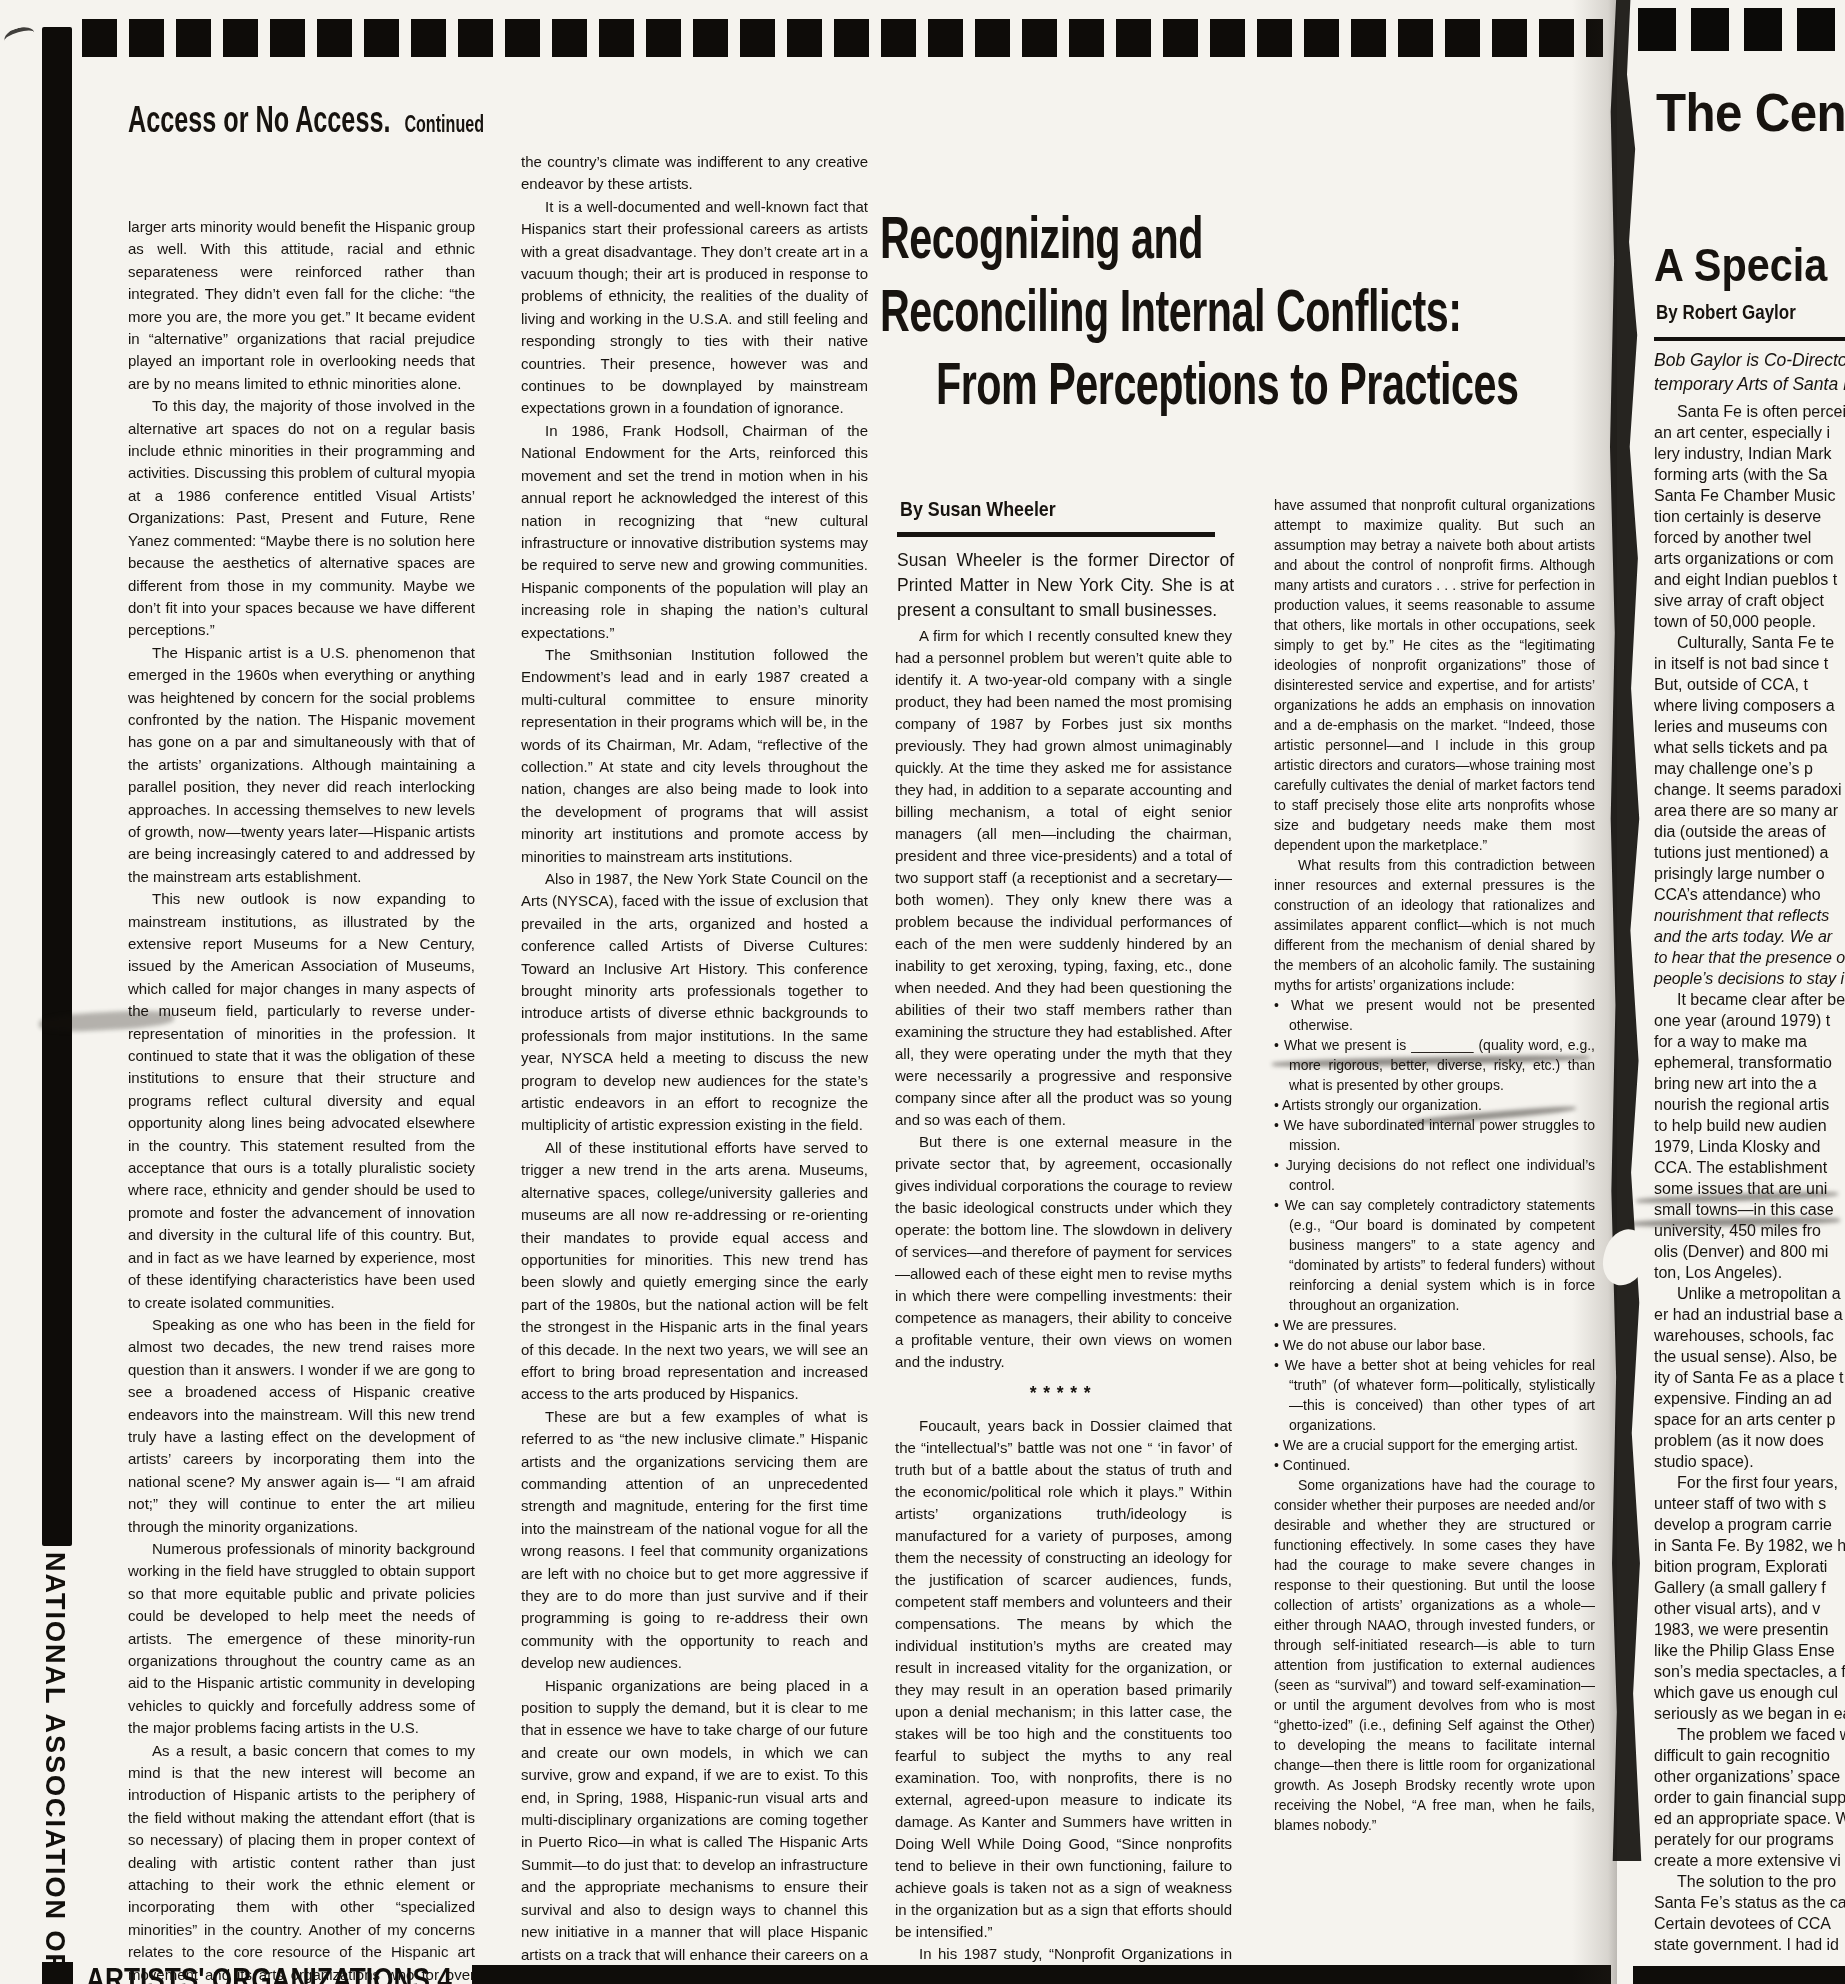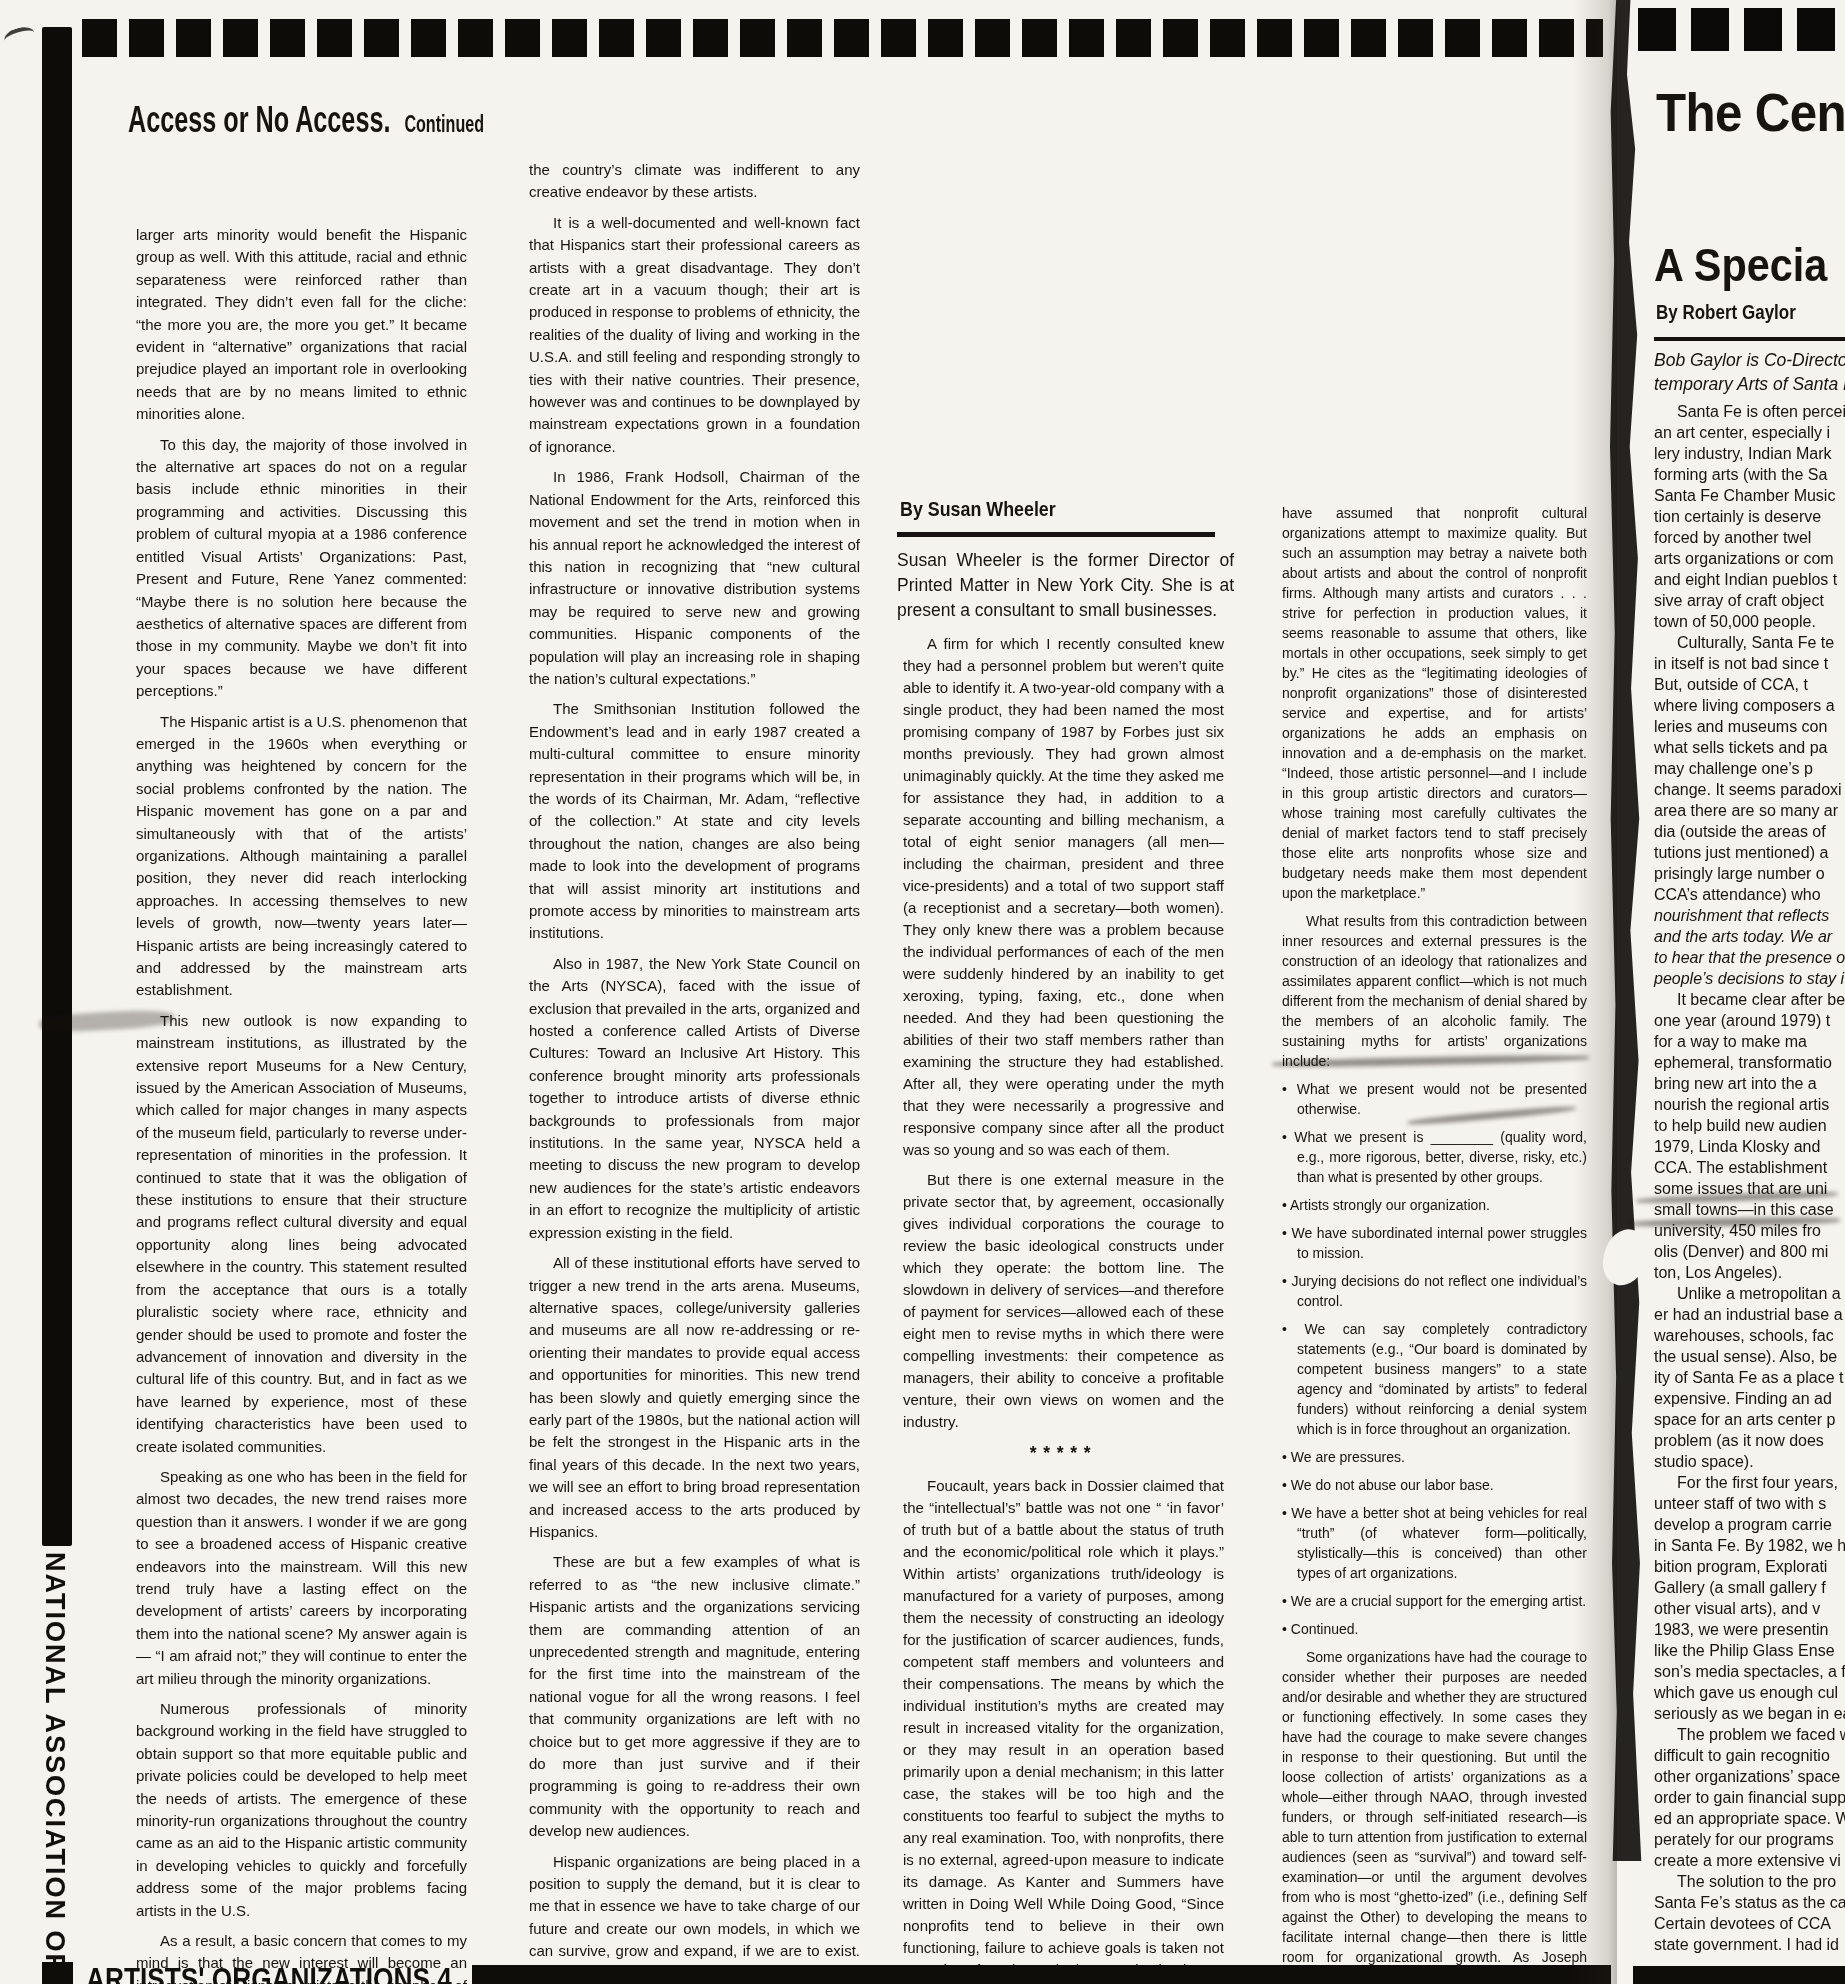--- a/index.html
+++ b/index.html
@@ -40,21 +40,21 @@
   .sm4{left:1636px;top:1194px;width:202px;height:6.7px;transform:rotate(-2deg);}
   .sm5{left:1631px;top:1218px;width:209px;height:8px;transform:rotate(-1deg);}
 
   
   .section-head{position:absolute;left:128px;top:99px;margin:0;font-size:36px;font-weight:700;
                 white-space:nowrap;transform:scaleX(.70);transform-origin:0 0;}
   .section-head .cont{font-size:23px;margin-left:20px;}
 
   
   .col{position:absolute;text-align:justify;}
-  .bp{margin:8px;}
+  .bp{margin:0;}
   .bp.indent{text-indent:24px;}
   .bp.bullet{padding-left:15px;text-indent:-15px;}
   .bp.stars{text-align:center;font-weight:700;letter-spacing:6.7px;font-size:17.5px;margin:9.4px 0 10.8px 0;text-indent:0;}
   .col1{left:128px;top:216px;width:347px;font-size:15px;line-height:22.4px;}
   .col2{left:521px;top:151px;width:347px;font-size:15px;line-height:22.4px;}
   .col3{left:895px;top:625px;width:337px;font-size:15px;line-height:22px;}
   .col4{left:1274px;top:495px;width:321px;font-size:14px;line-height:20px;}
 
   
   .art-headline{position:absolute;left:880px;top:202px;width:769px;}
@@ -107,20 +107,25 @@
       <p class="bp flush">the country’s climate was indifferent to any creative endeavor by these artists.</p>
       <p class="bp indent">It is a well-documented and well-known fact that Hispanics start their professional careers as artists with a great disadvantage. They don’t create art in a vacuum though; their art is produced in response to problems of ethnicity, the realities of the duality of living and working in the U.S.A. and still feeling and responding strongly to ties with their native countries. Their presence, however was and continues to be downplayed by mainstream expectations grown in a foundation of ignorance.</p>
       <p class="bp indent">In 1986, Frank Hodsoll, Chairman of the National Endowment for the Arts, reinforced this movement and set the trend in motion when in his annual report he acknowledged the interest of this nation in recognizing that “new cultural infrastructure or innovative distribution systems may be required to serve new and growing communities. Hispanic components of the population will play an increasing role in shaping the nation’s cultural expectations.”</p>
       <p class="bp indent">The Smithsonian Institution followed the Endowment’s lead and in early 1987 created a multi-cultural committee to ensure minority representation in their programs which will be, in the words of its Chairman, Mr. Adam, “reflective of the collection.” At state and city levels throughout the nation, changes are also being made to look into the development of programs that will assist minority art institutions and promote access by minorities to mainstream arts institutions.</p>
       <p class="bp indent">Also in 1987, the New York State Council on the Arts (NYSCA), faced with the issue of exclusion that prevailed in the arts, organized and hosted a conference called Artists of Diverse Cultures: Toward an Inclusive Art History. This conference brought minority arts professionals together to introduce artists of diverse ethnic backgrounds to professionals from major institutions. In the same year, NYSCA held a meeting to discuss the new program to develop new audiences for the state’s artistic endeavors in an effort to recognize the multiplicity of artistic expression existing in the field.</p>
       <p class="bp indent">All of these institutional efforts have served to trigger a new trend in the arts arena. Museums, alternative spaces, college/university galleries and museums are all now re-addressing or re-orienting their mandates to provide equal access and opportunities for minorities. This new trend has been slowly and quietly emerging since the early part of the 1980s, but the national action will be felt the strongest in the Hispanic arts in the final years of this decade. In the next two years, we will see an effort to bring broad representation and increased access to the arts produced by Hispanics.</p>
       <p class="bp indent">These are but a few examples of what is referred to as “the new inclusive climate.” Hispanic artists and the organizations servicing them are commanding attention of an unprecedented strength and magnitude, entering for the first time into the mainstream of the national vogue for all the wrong reasons. I feel that community organizations are left with no choice but to get more aggressive if they are to do more than just survive and if their programming is going to re-address their own community with the opportunity to reach and develop new audiences.</p>
       <p class="bp indent">Hispanic organizations are being placed in a position to supply the demand, but it is clear to me that in essence we have to take charge of our future and create our own models, in which we can survive, grow and expand, if we are to exist. To this end, in Spring, 1988, Hispanic-run visual arts and multi-disciplinary organizations are coming together in Puerto Rico—in what is called The Hispanic Arts Summit—to do just that: to develop an infrastructure and the appropriate mechanisms to ensure their survival and also to design ways to channel this new initiative in a manner that will place Hispanic artists on a track that will enhance their careers on a significant and long-term basis.</p>
     </div>
 
+  <div class="art-headline">
+    <div class="ah-line">Recognizing and</div>
+    <div class="ah-line">Reconciling Internal Conflicts:</div>
+    <div class="ah-line ah-l3">From Perceptions to Practices</div>
+  </div>
   <div class="art-byline">By Susan Wheeler</div>
   <div class="art-rule"></div>
   <div class="art-bio">Susan Wheeler is the former Director of Printed Matter in New York City. She is at present a consultant to small businesses.</div>
   <div class="col col3">
       <p class="bp indent">A firm for which I recently consulted knew they had a personnel problem but weren’t quite able to identify it. A two-year-old company with a single product, they had been named the most promising company of 1987 by Forbes just six months previously. They had grown almost unimaginably quickly. At the time they asked me for assistance they had, in addition to a separate accounting and billing mechanism, a total of eight senior managers (all men—including the chairman, president and three vice-presidents) and a total of two support staff (a receptionist and a secretary—both women). They only knew there was a problem because the individual performances of each of the men were suddenly hindered by an inability to get xeroxing, typing, faxing, etc., done when needed. And they had been questioning the abilities of their two staff members rather than examining the structure they had established. After all, they were operating under the myth that they were necessarily a progressive and responsive company since after all the product was so young and so was each of them.</p>
       <p class="bp indent">But there is one external measure in the private sector that, by agreement, occasionally gives individual corporations the courage to review the basic ideological constructs under which they operate: the bottom line. The slowdown in delivery of services—and therefore of payment for services—allowed each of these eight men to revise myths in which there were compelling investments: their competence as managers, their ability to conceive a profitable venture, their own views on women and the industry.</p>
       <p class="bp stars">*****</p>
       <p class="bp indent">Foucault, years back in Dossier claimed that the “intellectual’s” battle was not one “ ‘in favor’ of truth but of a battle about the status of truth and the economic/political role which it plays.” Within artists’ organizations truth/ideology is manufactured for a variety of purposes, among them the necessity of constructing an ideology for the justification of scarcer audiences, funds, competent staff members and volunteers and their compensations. The means by which the individual institution’s myths are created may result in increased vitality for the organization, or they may result in an operation based primarily upon a denial mechanism; in this latter case, the stakes will be too high and the constituents too fearful to subject the myths to any real examination. Too, with nonprofits, there is no external, agreed-upon measure to indicate its damage. As Kanter and Summers have written in Doing Well While Doing Good, “Since nonprofits tend to believe in their own functioning, failure to achieve goals is taken not as a sign of weakness in the organization but as a sign that efforts should be intensified.”</p>
       <p class="bp indent">In his 1987 study, “Nonprofit Organizations in the Production and Distribution of Culture,” Paul DiMaggio writes, “Cultural economists</p>
     </div>

